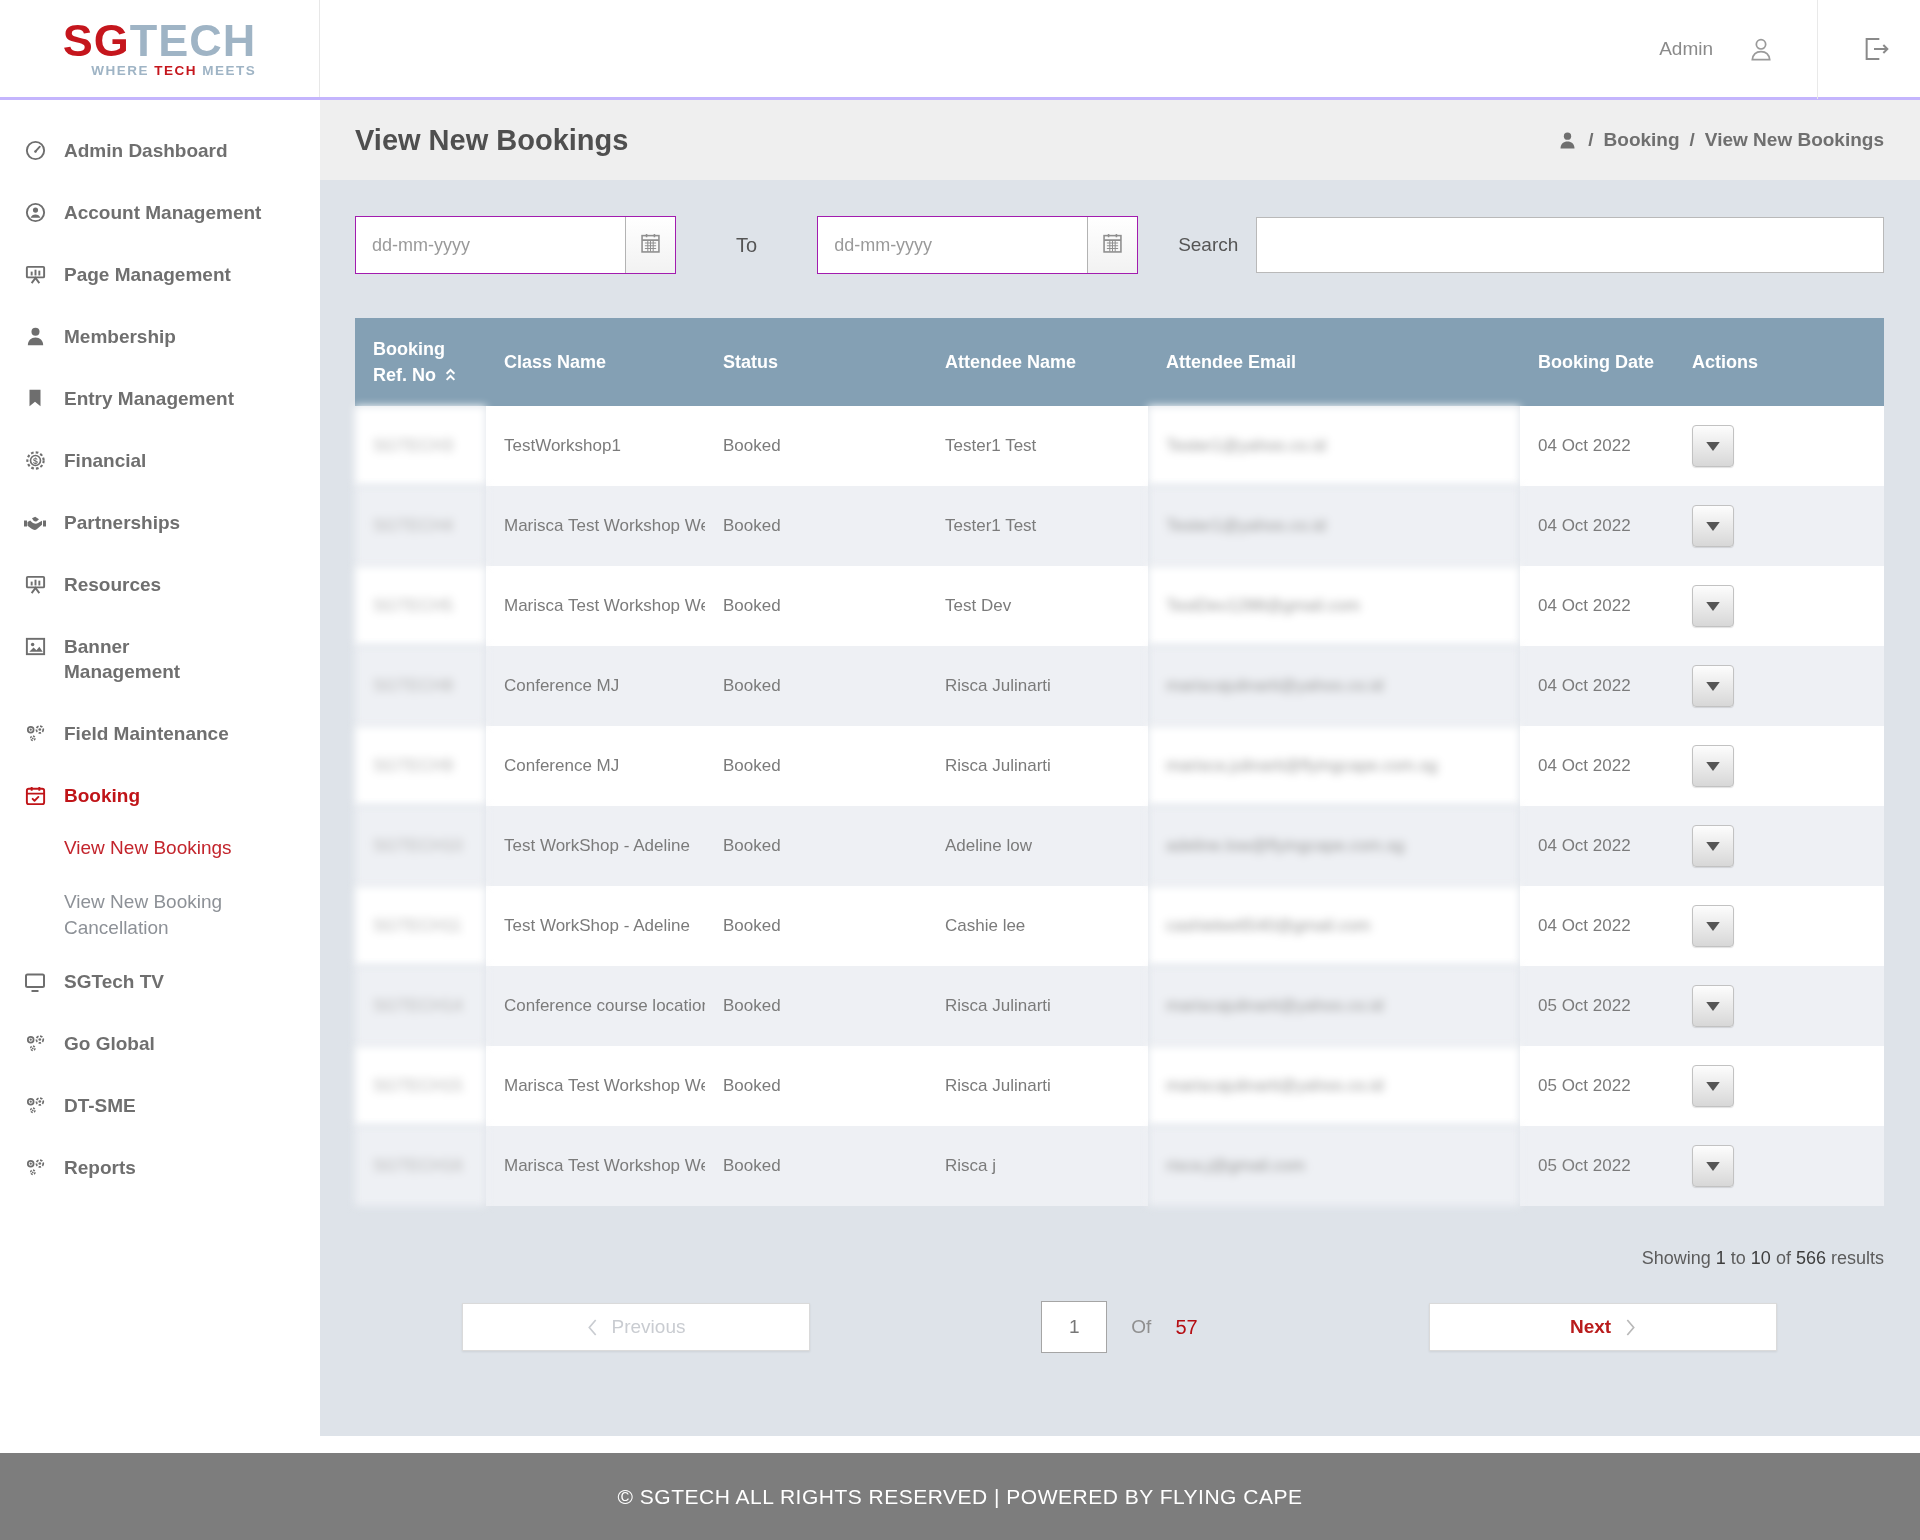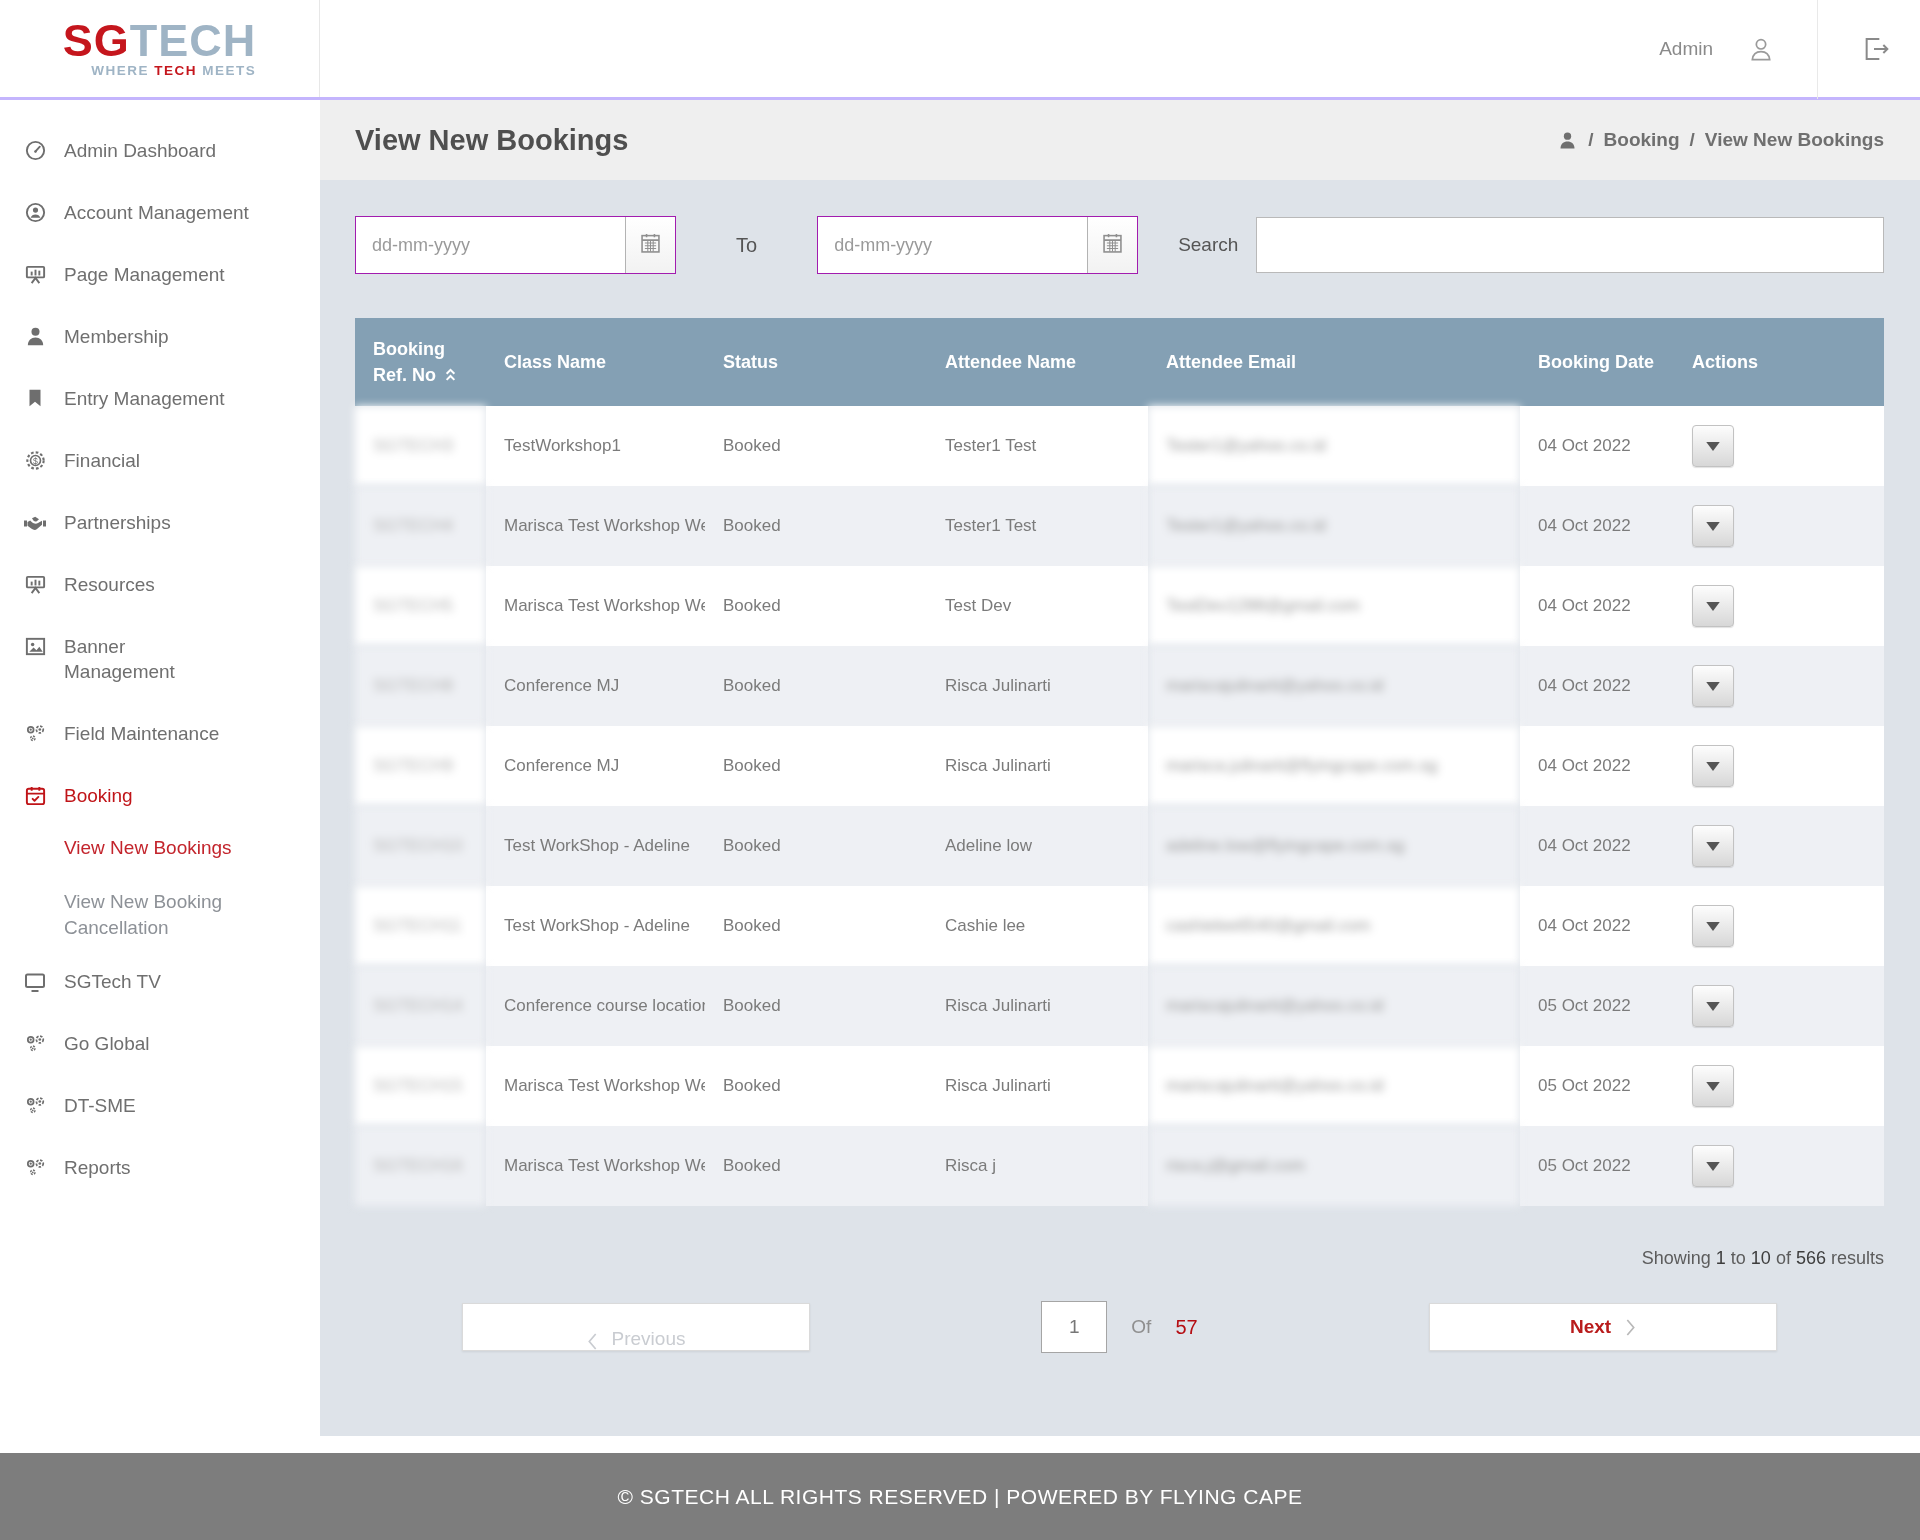--- a/index.html
+++ b/index.html
@@ -24,21 +24,21 @@
   .avatar { color:#9a9a9a; display:flex; align-items:center; cursor:pointer; }
   .topbar-divider { width:1px; height:100px; background:#e9e9e9; margin:0 42px 0 40px; }
   .logout { color:#8a8a8a; display:flex; align-items:center; margin-right:28px; cursor:pointer; }
 
   
   .app { flex:1 1 auto; display:flex; min-height:0; }
 
   
   .sidebar { width:320px; background:#fff; padding:38px 14px 0 22px; flex:0 0 auto; }
   .sb-item { display:flex; align-items:flex-start; gap:16px; margin-bottom:37px;
-    color:#6f6f6f; font-size:19px; font-weight:normal; cursor:pointer; line-height:25px; }
+    color:#6f6f6f; font-size:19px; font-weight:bold; cursor:pointer; line-height:25px; }
   .sb-item .sb-icon { width:26px; flex:0 0 26px; display:flex; justify-content:center;
     color:#6e6e6e; padding-top:1px; }
   .sb-item.active, .sb-item.active .sb-icon { color:#c01418; }
   .sb-label { flex:1; }
   [data-name="sidebar-item-banner-management"] .sb-label { max-width:122px; }
   .sb-sub { margin:-10px 0 0 0; }
   .sb-subitem { padding-left:42px; font-size:19px; color:#8d9197; line-height:26px;
     margin-bottom:28px; cursor:pointer; max-width:250px; }
   .sb-subitem.active { color:#c3242c; }
 
@@ -93,21 +93,21 @@
     justify-content:center; cursor:pointer; box-shadow:0 1px 1px rgba(0,0,0,.12); }
 
   
   .showing { text-align:right; font-size:18px; color:#5c5c5c; margin-top:42px; }
   .showing .num { color:#3d3d3d; }
   .pagination { display:flex; align-items:center; margin-top:32px; padding:0 107px; }
   .pg-btn { width:348px; height:48px; background:#fff; border:1px solid #dadada;
     box-shadow:0 1px 2px rgba(0,0,0,.08); display:flex; align-items:center;
     justify-content:center; gap:14px; font-size:19px; cursor:pointer;
     font-family:"Liberation Sans", sans-serif; }
-  .pg-btn.prev { color:#c9ccd1;align-items:flex-end; }
+  .pg-btn.prev { color:#c9ccd1; }
   .pg-btn.prev .chev { color:#c9ccd1; display:flex; }
   .pg-btn.next { color:#b91c1c;font-weight:bold; }
   .pg-btn.next .chev { color:#b9b9b9; display:flex; }
   .pg-center { flex:1; display:flex; align-items:center; justify-content:center; gap:24px; }
   .pg-input { width:66px; height:52px; border:1px solid #a5a5a5; text-align:center;
     font-size:19px; color:#777; outline:none; font-family:"Liberation Sans", sans-serif;
     background:#fff; }
   .pg-of { font-size:19px; color:#8f8f8f; }
   .pg-total { font-size:20px; color:#b50d12; }
 

